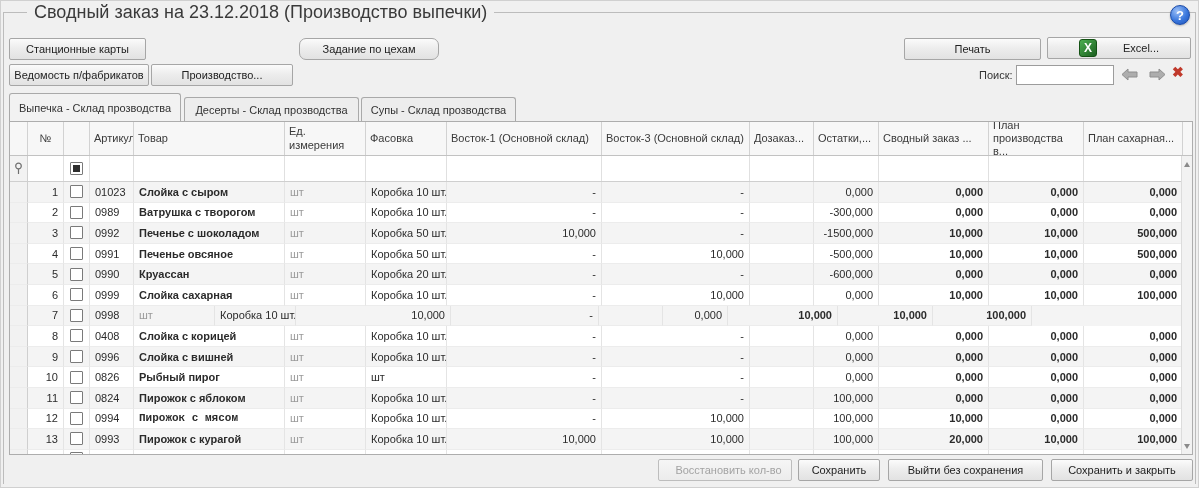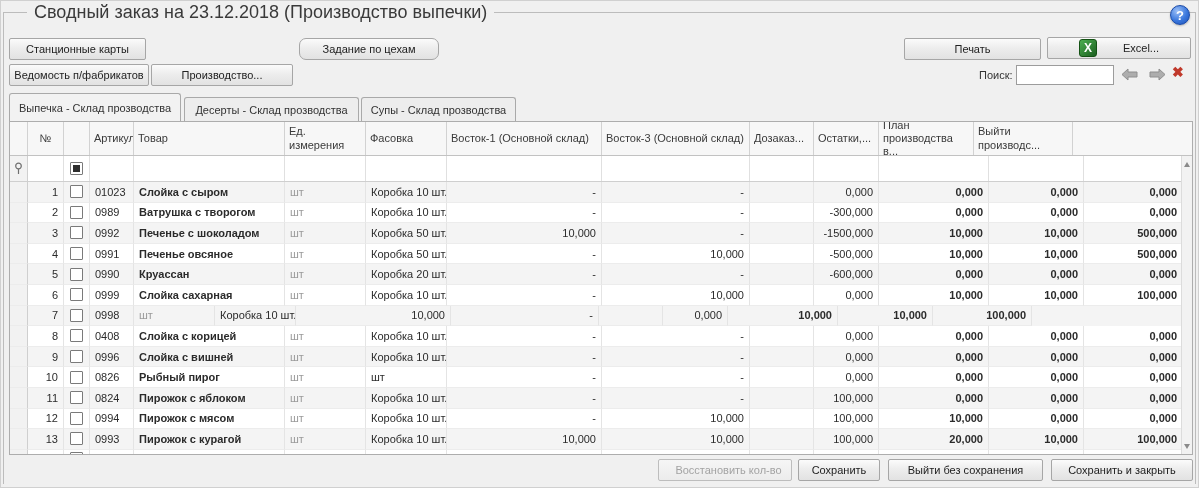--- a/index.html
+++ b/index.html
@@ -140,22 +140,23 @@
         <div class="hcell" style="width: 36px; justify-content: center;">№</div>
         <div class="hcell" style="width: 26px;"></div>
         <div class="hcell" style="width: 44px;">Артикул</div>
         <div class="hcell" style="width: 151px;">Товар</div>
         <div class="hcell" style="width: 81px;">Ед. измерения</div>
         <div class="hcell" style="width: 81px;">Фасовка</div>
         <div class="hcell" style="width: 155px;">Восток-1 (Основной склад)</div>
         <div class="hcell" style="width: 148px;">Восток-3 (Основной склад)</div>
         <div class="hcell" style="width: 64px;">Дозаказ...</div>
         <div class="hcell" style="width: 65px;">Остатки,...</div>
+        <div class="hcell" style="width: 110px;">Сводный заказ ...</div>
         <div class="hcell" style="width: 95px;">План производства в...</div>
-        <div class="hcell" style="width: 99px;">Выйти производс...</div>
+        <div class="hcell" style="width: 99px;">План сахарная...</div>
       </div>
     <div class="gfilter" id="gfilter">
         <div class="fcell indicator" style="width: 18px;">
           <svg width="9" height="13" viewBox="0 0 9 13">
             <circle cx="4.5" cy="4" r="2.8" fill="none" stroke="#6f6f6f" stroke-width="1.2"></circle>
             <line x1="4.5" y1="7" x2="4.5" y2="12" stroke="#6f6f6f" stroke-width="1.2"></line>
           </svg>
         </div>
         <div class="fcell" style="width: 36px;"></div>
         <div class="fcell" style="width: 26px;">
@@ -371,21 +372,21 @@
           <div class="cell right bold" style="width: 95px;">0,000</div>
           <div class="cell right bold" style="width: 99px;">0,000</div>
         </div>
         <div class="grow">
           <div class="cell indicator" style="width: 18px;"></div>
           <div class="cell right" style="width: 36px;">12</div>
           <div class="cell center" style="width: 26px;">
             <div class="checkbox"></div>
           </div>
           <div class="cell" style="width: 44px;">0994</div>
-          <div class="cell bold" style="width: 151px;">Пирожок с мясом</div>
+          <div class="cell bold" style="width: 151px; font-family: Liberation Mono, monospace;">Пирожок с мясом</div>
           <div class="cell muted" style="width: 81px;">шт</div>
           <div class="cell" style="width: 81px;">Коробка 10 шт.</div>
           <div class="cell right" style="width: 155px;">-</div>
           <div class="cell right" style="width: 148px;">10,000</div>
           <div class="cell right" style="width: 64px;"></div>
           <div class="cell right" style="width: 65px;">100,000</div>
           <div class="cell right bold" style="width: 110px;">10,000</div>
           <div class="cell right bold" style="width: 95px;">0,000</div>
           <div class="cell right bold" style="width: 99px;">0,000</div>
         </div>

